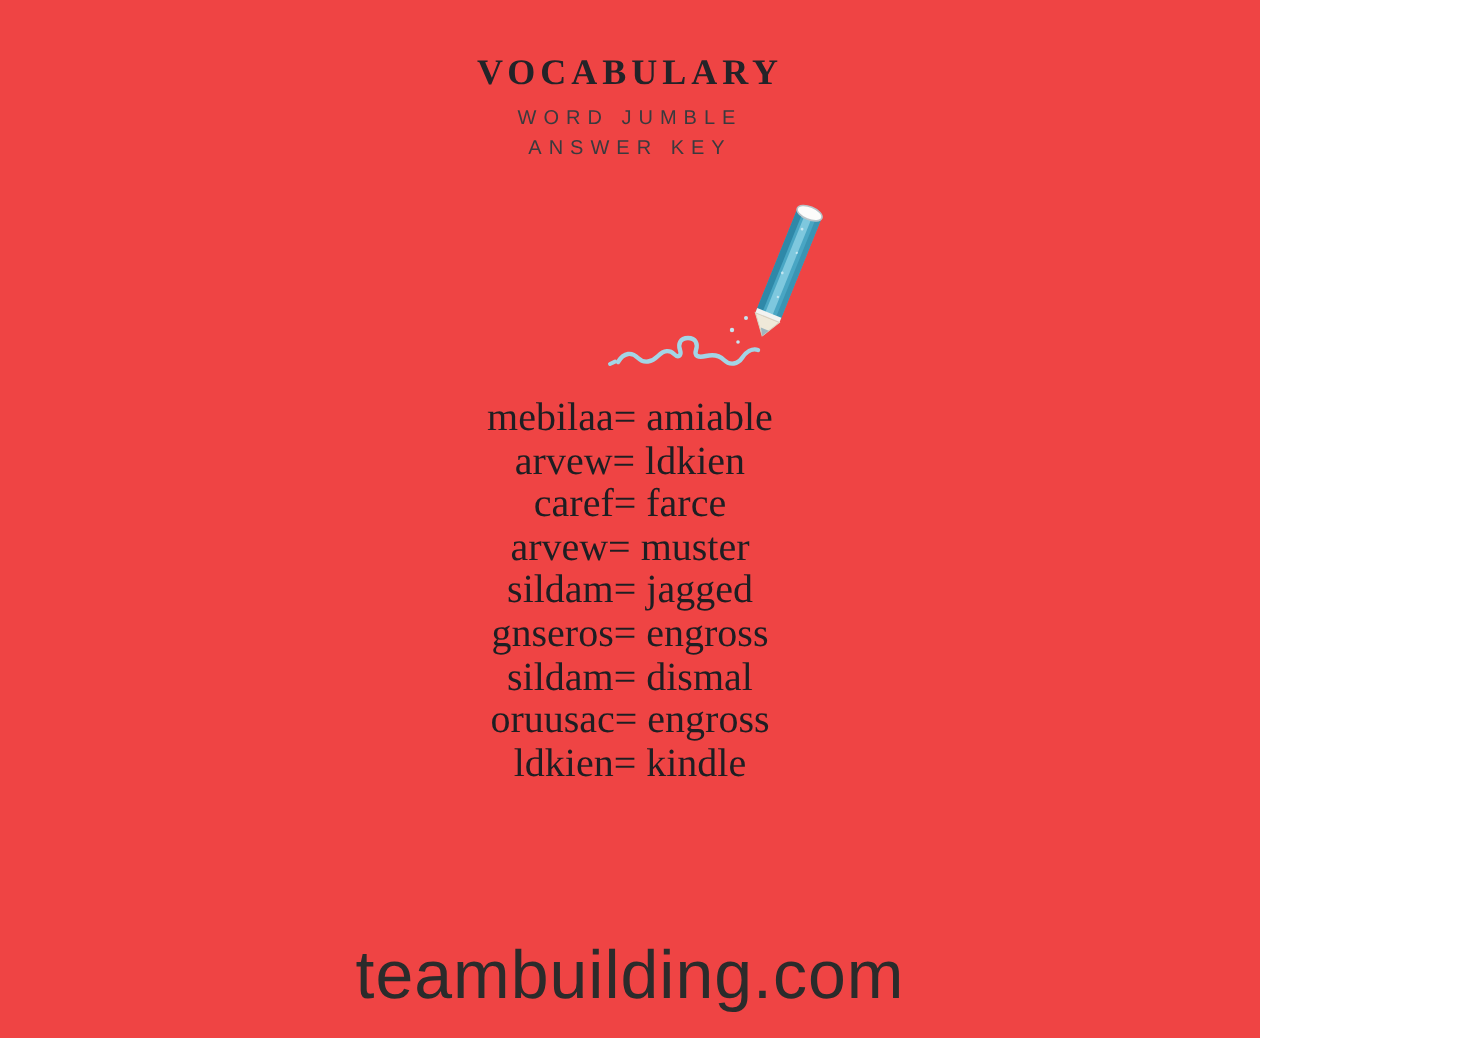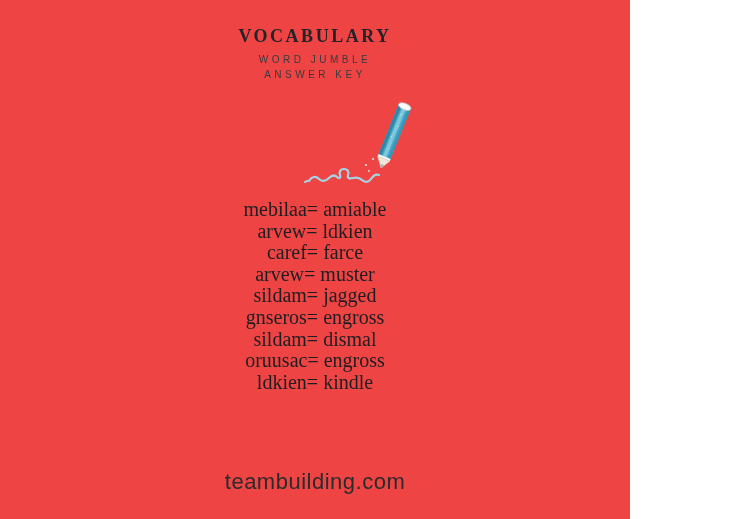--- a/index.html
+++ b/index.html
@@ -56,21 +56,21 @@
     line-height: 21.6px;
     color: #1e1e22;
   }
   .footer {
     position: absolute;
     top: 469px;
     left: 0;
     width: 100%;
     text-align: center;
     font-family: "Liberation Sans", sans-serif;
-    font-size: 22px;
+    font-size: 34px;
     letter-spacing: 0.5px;
     color: #2b2b2b;
   }
 </style>
 </head>
 <body>
 
 <div class="poster">
 
   <div class="header">

